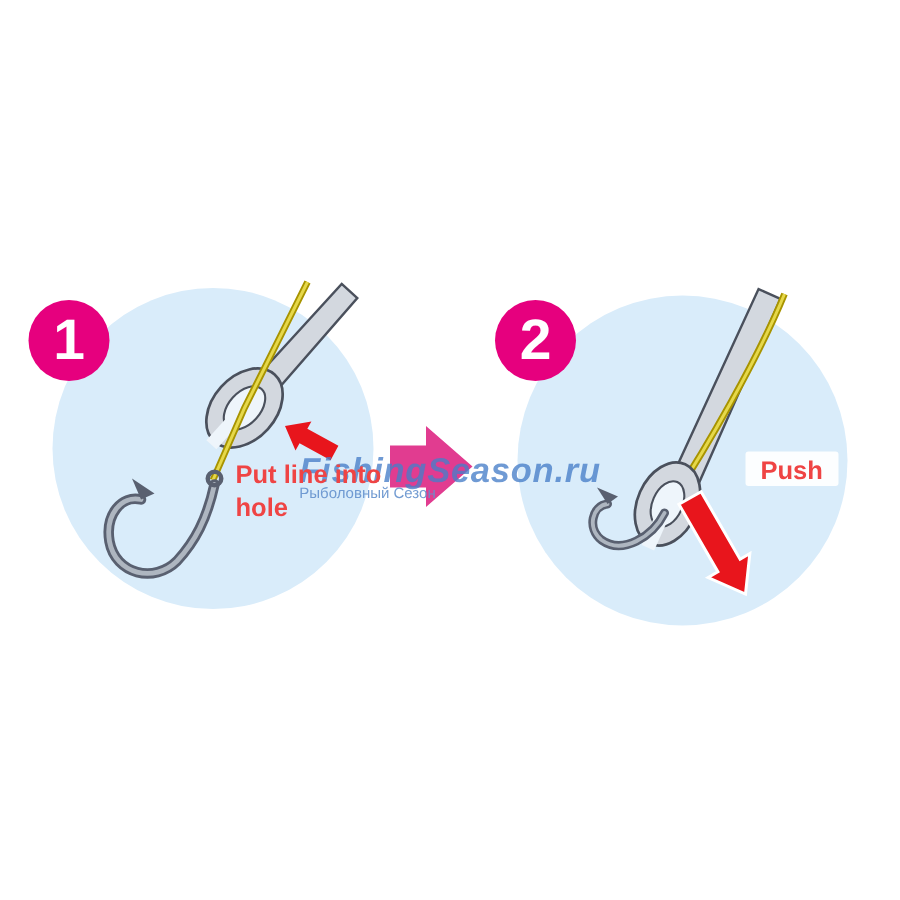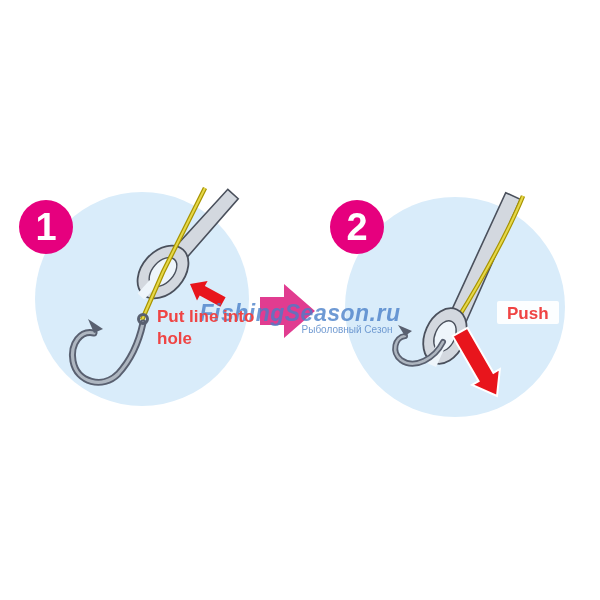--- a/index.html
+++ b/index.html
@@ -26,21 +26,21 @@
 
   .caption { position: absolute; font-weight: bold; color: #ef4444; z-index: 6; }
   .caption-1 { left: 157px; top: 306px; width: 116px; font-size: 17px; line-height: 1.3; }
   .caption-2 { left: 497px; top: 301px; font-size: 17px;
                background: rgba(255,255,255,0.92); padding: 3px 10px 0; border-radius: 2px; }
 
   .watermark { position: absolute; left: 50%; top: 300px; transform: translateX(-50%);
                z-index: 4; pointer-events: none; }
   .wm-title { font-size: 23px; font-weight: bold; font-style: italic;
               color: rgba(70,125,200,0.78); letter-spacing: 0.5px; white-space: nowrap; }
-  .wm-sub { font-size: 10px; color: rgba(100,145,205,0.9); text-align: right;
+  .wm-sub { font-size: 10px; color: rgba(100,145,205,0.9); 
             margin-top: -3px; padding-right: 8px; white-space: nowrap; }
 </style>
 </head>
 <body>
 
 <div class="canvas">
 
   <div class="circle circle-1"></div>
 
   <svg class="art art-1" width="230" height="240" viewBox="0 0 230 240">

